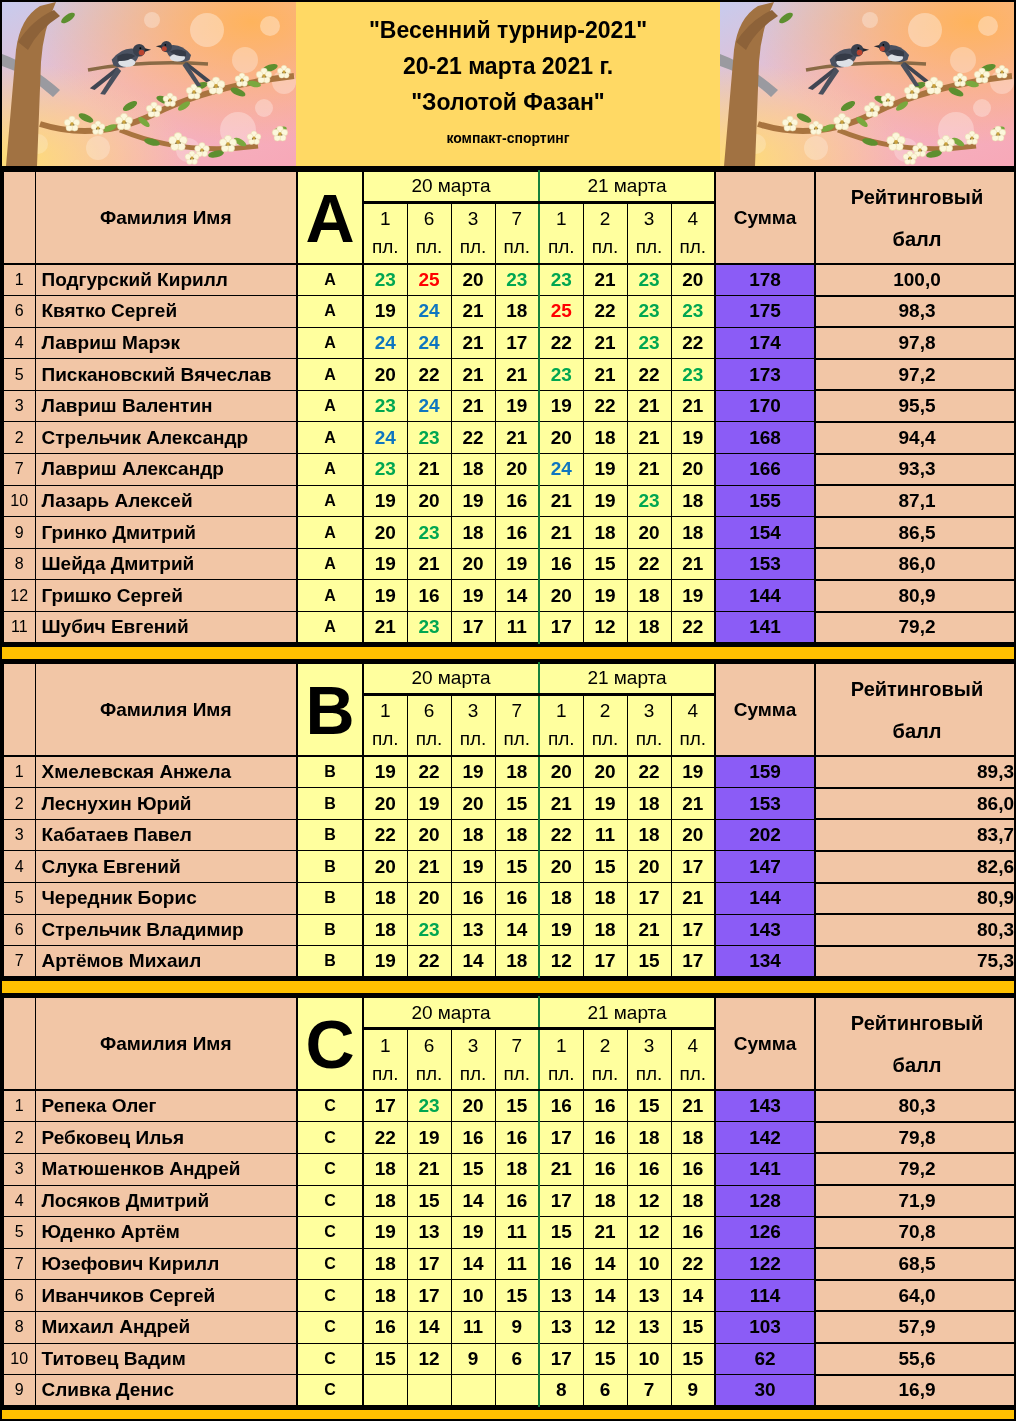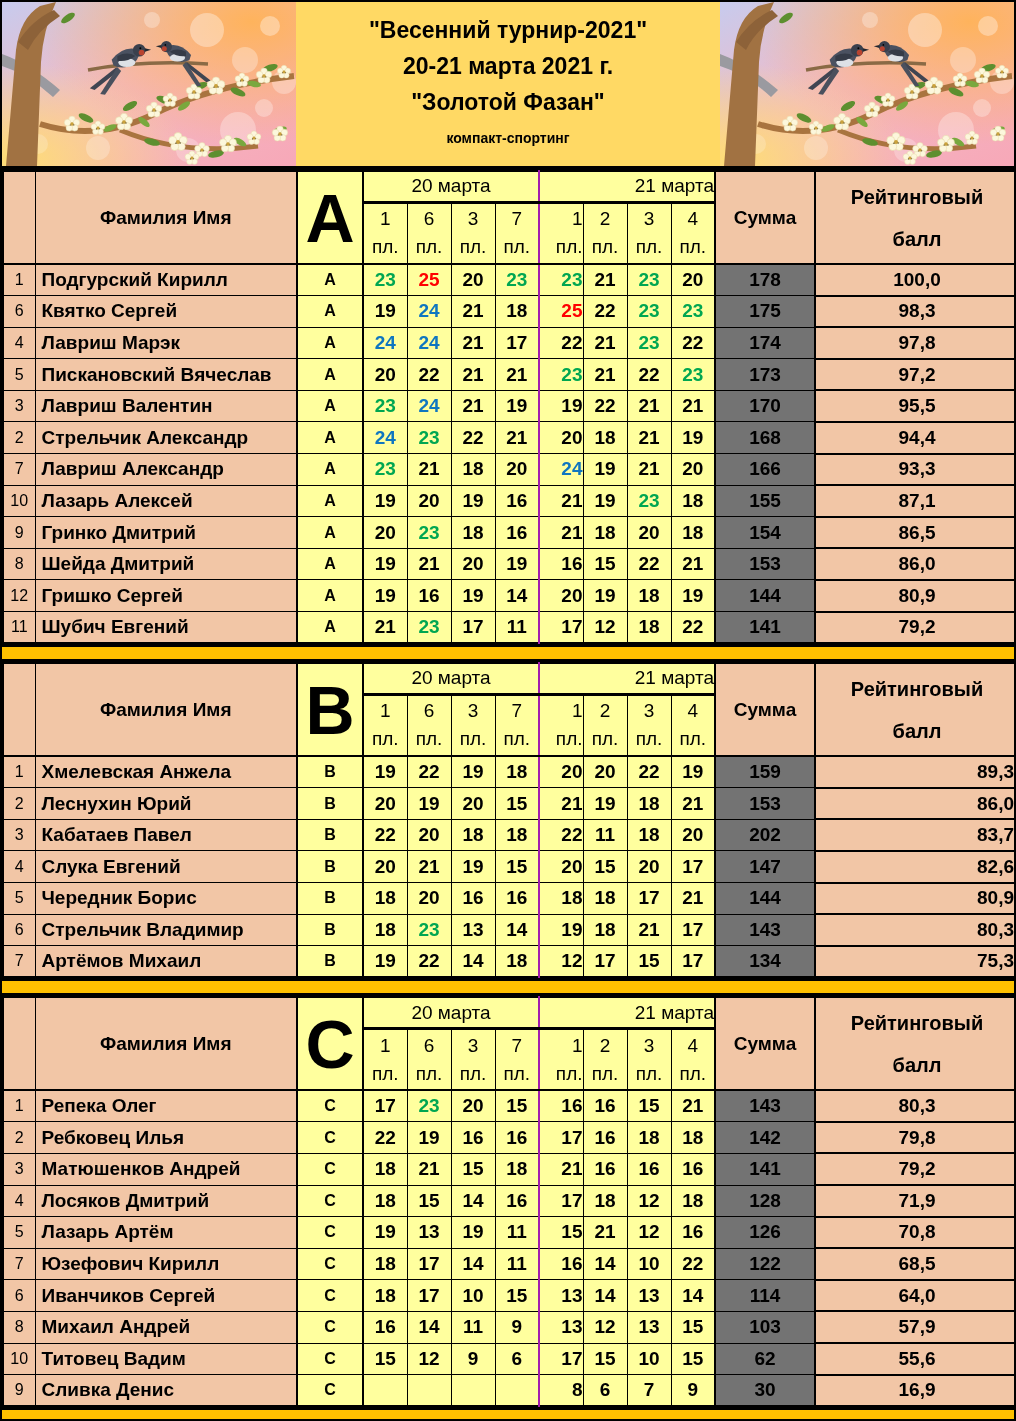--- a/index.html
+++ b/index.html
@@ -37,24 +37,24 @@
           border-bottom:2px solid #000;}
   .h-sum{font-size:19px;border-left:2px solid #000;}
   .h-rating{font-weight:bold;font-size:20px;border-left:2px solid #000;
             white-space:pre-line;line-height:42px;}
   
   .c-num{background:#F2C6A6;font-size:16px;}
   .c-name{background:#F2C6A6;text-align:left;padding-left:6px;font-weight:bold;font-size:19px;}
   .c-letter{background:#FFFF9E;font-weight:bold;font-size:16px;
             border-left:2px solid #000;border-right:2px solid #000;}
   .c-score{background:#FFFF9E;font-weight:bold;font-size:19px;}
-  .c-sum{background:#737373;font-weight:bold;font-size:19px;border-left:2px solid #000;}
+  .c-sum{background:#8b5cf6;font-weight:bold;font-size:19px;border-left:2px solid #000;}
   .c-rating{background:#F2C6A6;font-weight:bold;font-size:19px;
             border-left:2px solid #000;border-bottom:2px solid #000;}
-  .v2{border-left:2px solid #a21caf;text-align:right;}
+  .v2{border-left:2px solid #15803d;}
   
   .separator{height:12px;background:#FFC000;border-top:3px solid #000;
              border-bottom:3px solid #000;flex:0 0 auto;}
   .separator.last{border-bottom:none;}
   .spacer{flex:1 1 auto;background:#FFC000;}
 </style>
 </head>
 <body>
 
 <svg width="0" height="0" style="position:absolute" aria-hidden="true">
@@ -664,21 +664,21 @@
           <td class="c-score">16</td>
           <td class="c-score v2">17</td>
           <td class="c-score">18</td>
           <td class="c-score">12</td>
           <td class="c-score">18</td>
           <td class="c-sum">128</td>
           <td class="c-rating" style="text-align: center;">71,9</td>
         </tr>
         <tr class="dr">
           <td class="c-num">5</td>
-          <td class="c-name">Лазарь Артём</td>
+          <td class="c-name">Юденко Артём</td>
           <td class="c-letter">С</td>
           <td class="c-score">19</td>
           <td class="c-score">13</td>
           <td class="c-score">19</td>
           <td class="c-score">11</td>
           <td class="c-score v2">15</td>
           <td class="c-score">21</td>
           <td class="c-score">12</td>
           <td class="c-score">16</td>
           <td class="c-sum">126</td>

